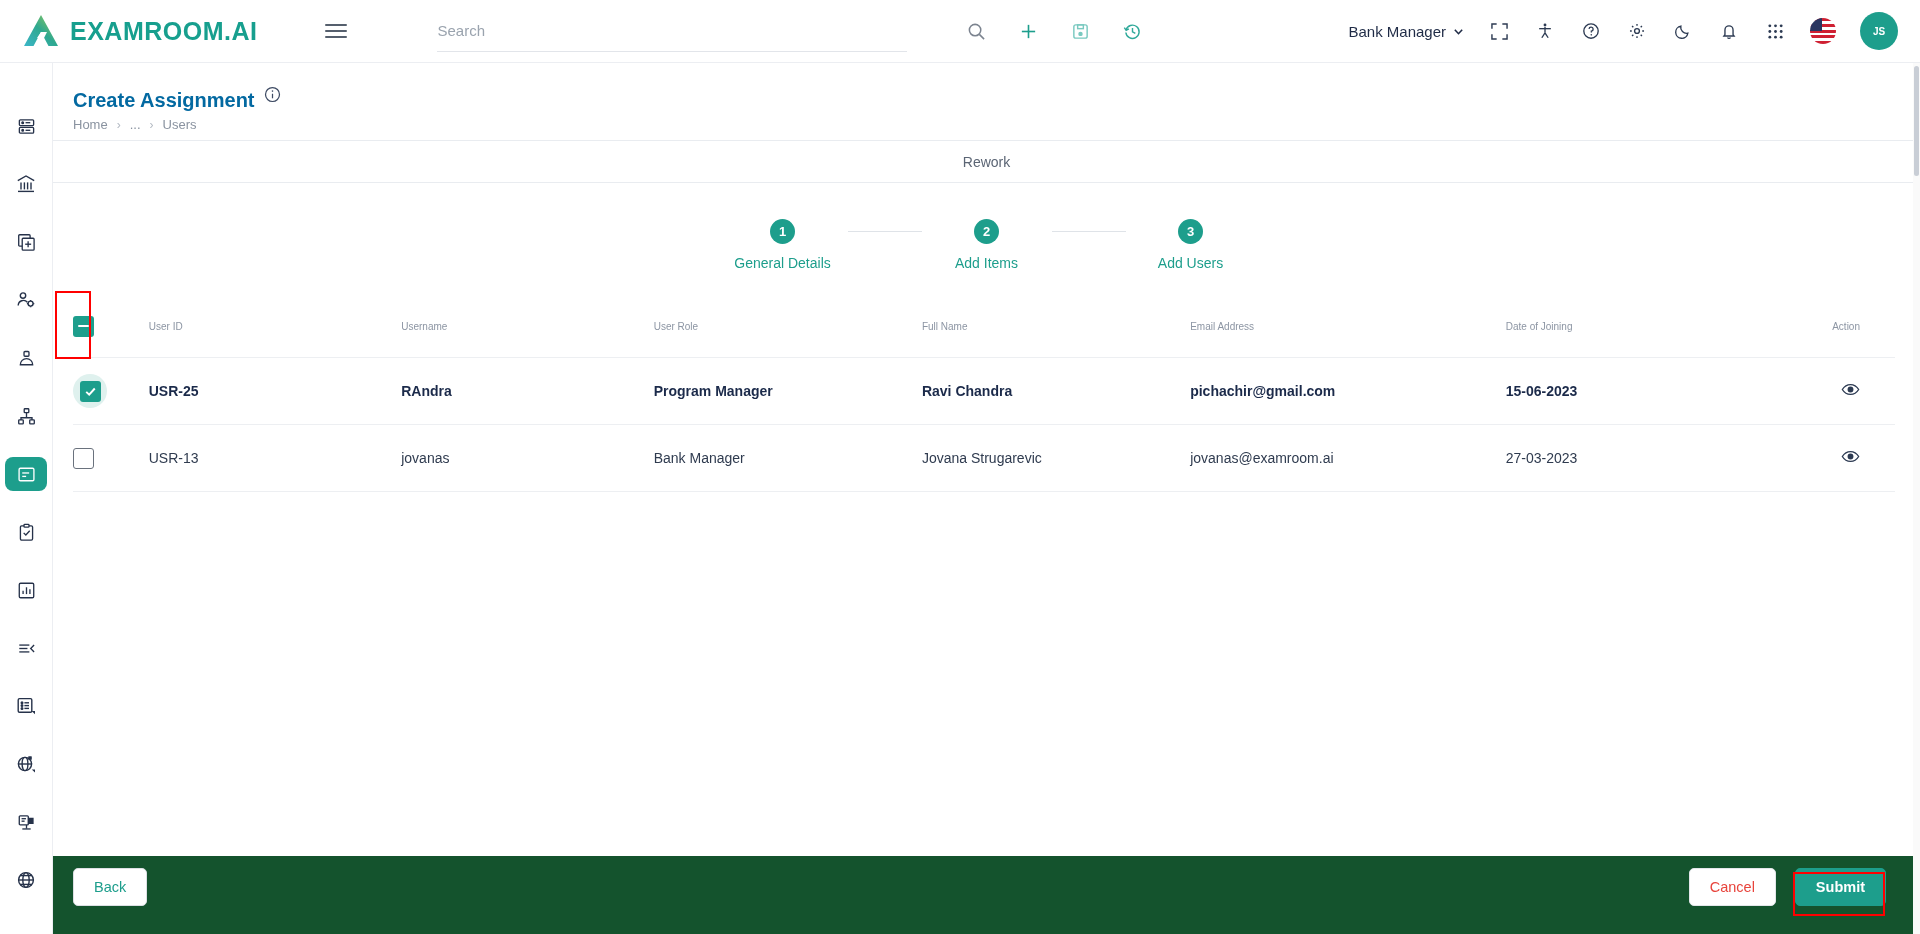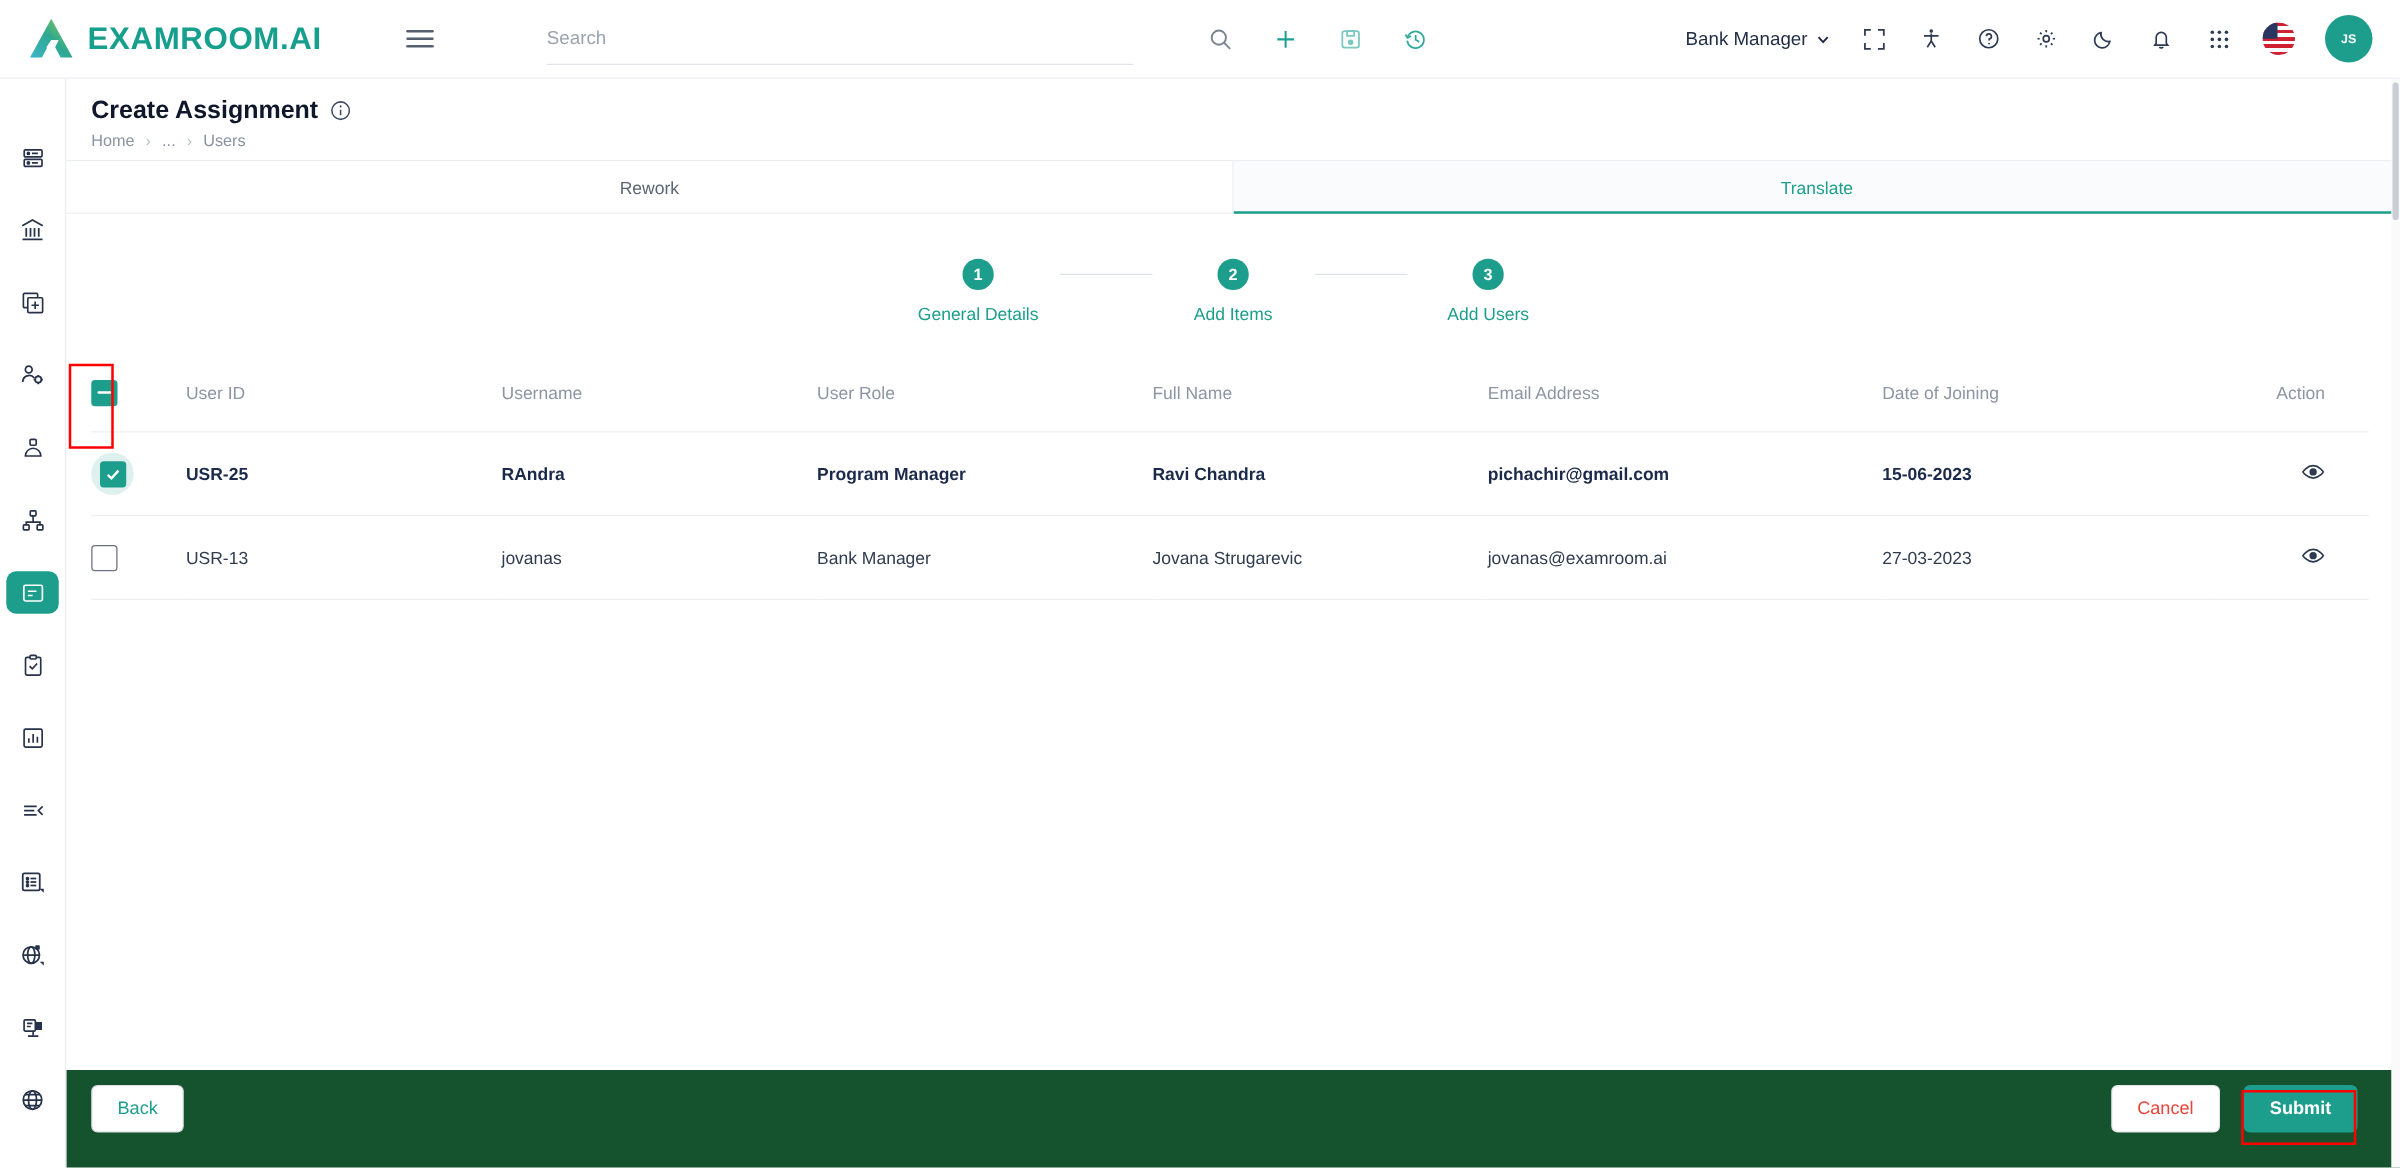--- a/index.html
+++ b/index.html
@@ -67,21 +67,21 @@
     width: 42px; height: 34px; display: flex; align-items: center; justify-content: center;
     border-radius: 8px; cursor: pointer; color: #26324a; position: relative;
   }
   .rail-item.active { background: #1d9e8c; color: #ffffff; }
 
   
   .main { position: absolute; top: 63px; left: 53px; right: 0; bottom: 0; background: #fff; }
 
   .page-head { padding: 14px 0 8px 20px; }
   .page-title-row { display: flex; align-items: center; gap: 9px; }
-  .page-title { font-size: 20px; font-weight: 700; color: #0f172a; }
+  .page-title { font-size: 20px; font-weight: 700; color: #0369a1; margin-top: 12px; }
   .info-ic { width: 17px; height: 17px; cursor: pointer; }
   .crumbs { display: flex; align-items: center; gap: 9px; font-size: 13px; color: #8a93a0; margin-top: 5px; }
   .crumbs a { color: #8a93a0; text-decoration: none; cursor: pointer; }
   .crumb-sep { color: #b3bac3; font-size: 12px; }
 
   
   .tabs { display: flex; border-top: 1px solid #e9ecf0; border-bottom: 1px solid #e9ecf0; background: #fff; }
   .tab {
     flex: 1; height: 41px; display: flex; align-items: center; justify-content: center;
     font-size: 14px; color: #5b6574; cursor: pointer;
@@ -102,21 +102,21 @@
     font-size: 13px; font-weight: 600; display: flex; align-items: center; justify-content: center;
     cursor: pointer;
   }
   .step-label { margin-top: 11px; font-size: 14px; color: #1d9e8c; white-space: nowrap; }
   .step-line { width: 74px; height: 1px; background: #dfe3e8; margin-top: 12px; }
 
   
   .tbl-wrap { margin-top: 26px; padding: 0 25px 0 20px; }
   table { width: 100%; border-collapse: collapse; table-layout: fixed; }
   thead th {
-    text-align: left; font-size: 14px; font-weight: 400; color: #8c95a3;
+    text-align: left; font-size: 10px; font-weight: 400; color: #8c95a3;
     padding: 12px 0 14px 0; border-bottom: 1px solid #edeff2;
   }
   tbody td {
     font-size: 14px; color: #2f3b4f; padding: 16px 0;
     border-bottom: 1px solid #edeff2;
   }
   tr.selected td { font-weight: 700; color: #1b2a4a; }
   .col-check { width: 72px; }
   .col-uid   { width: 240px; }
   .col-uname { width: 240px; }
@@ -436,21 +436,20 @@
       <a>Home</a>
       <span class="crumb-sep">›</span>
       <a>...</a>
       <span class="crumb-sep">›</span>
       <a>Users</a>
     </div>
   </div>
 
   <div class="tabs">
     <div class="tab">Rework</div>
-    <div class="tab active">Translate</div>
   </div>
 
   <div class="stepper">
     <div class="steps">
       <div class="step">
         <div class="step-dot">1</div>
         <div class="step-label">General Details</div>
       </div>
       <div class="step-line"></div>
       <div class="step">

